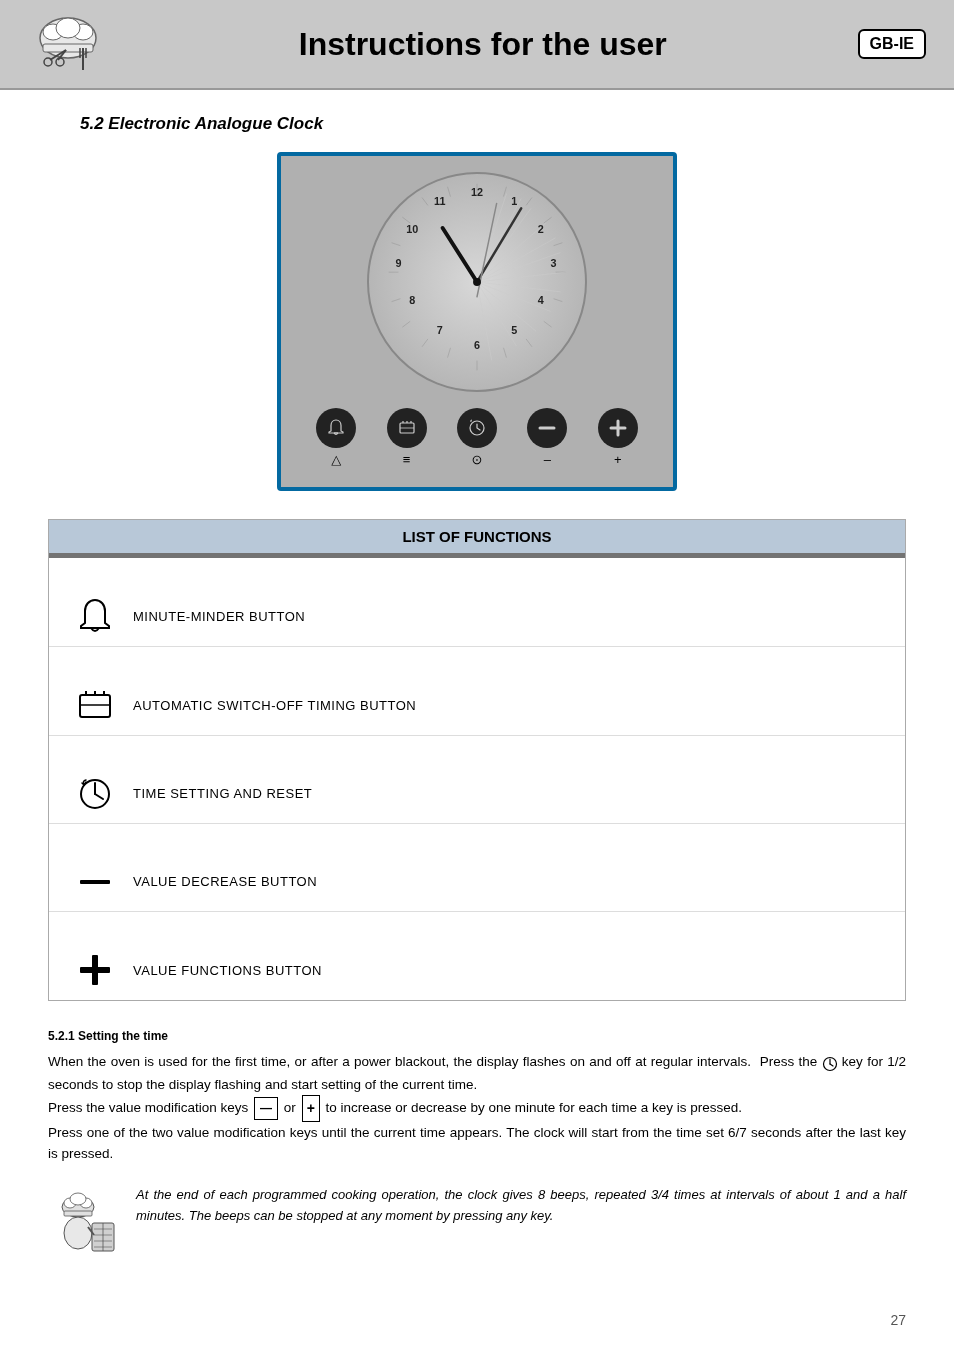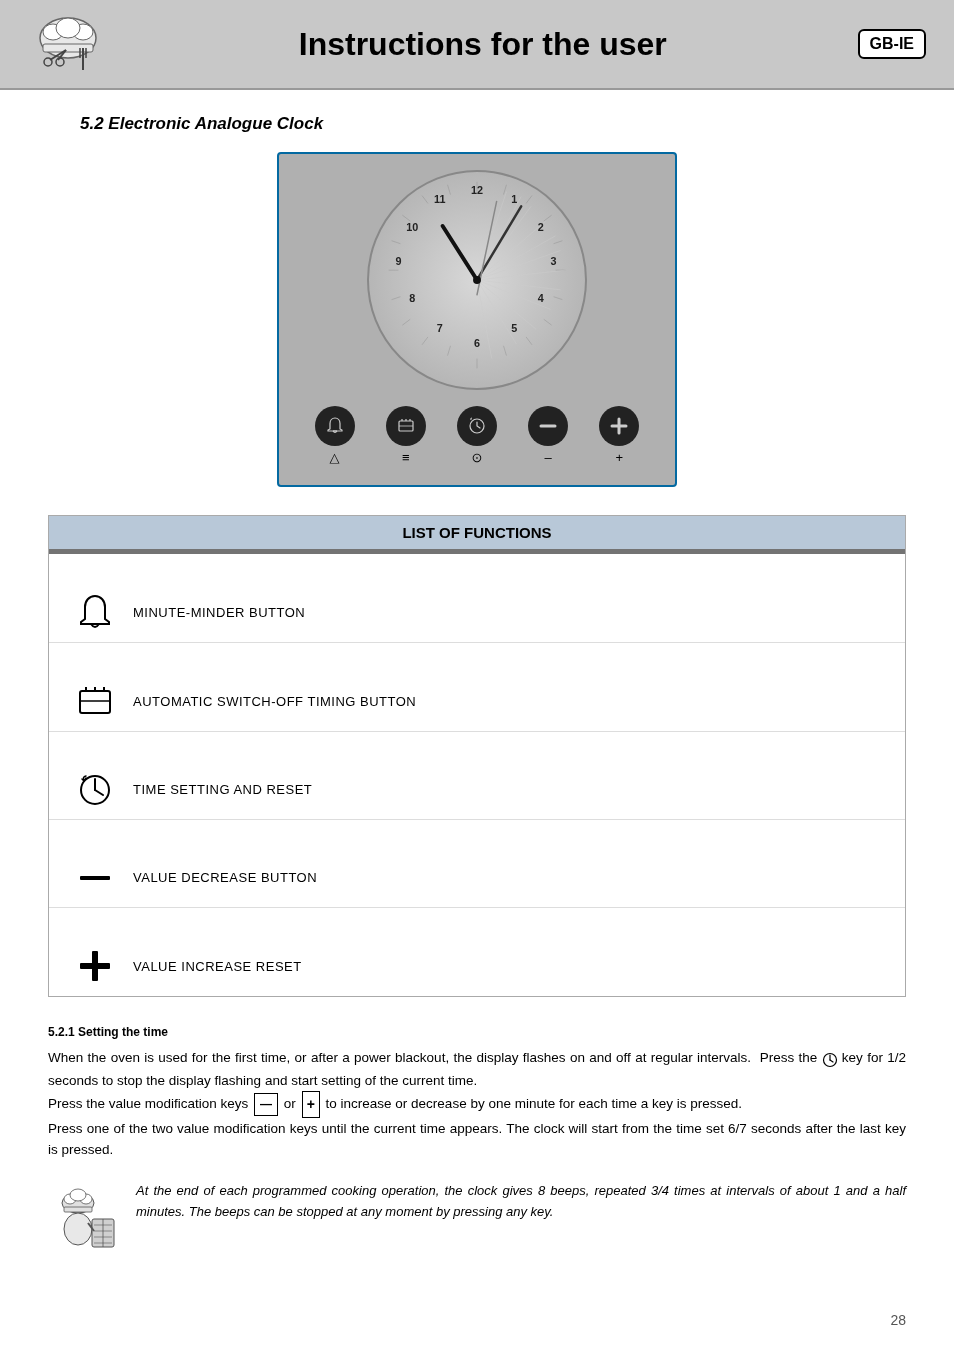--- a/index.html
+++ b/index.html
@@ -58,21 +58,21 @@
     }
 
     
     .clock-image-container {
       display: flex;
       justify-content: center;
       margin-bottom: 28px;
     }
     .clock-panel {
       background: #b0b0b0;
-      border: 2px solid #0369a1;
+      border: 4px solid #0369a1;
       width: 400px;
       padding: 16px 20px 20px;
       border-radius: 4px;
     }
     .clock-face-wrapper {
       display: flex;
       justify-content: center;
       margin-bottom: 16px;
     }
     .clock-face {
@@ -415,21 +415,21 @@
       <div class="function-text">VALUE DECREASE BUTTON</div>
     </div>
 
     <div class="function-row">
       <div class="function-icon">
         <svg width="36" height="36" viewBox="0 0 36 36" fill="none" xmlns="http://www.w3.org/2000/svg">
           <rect x="15" y="3" width="6" height="30" fill="#000" rx="1"></rect>
           <rect x="3" y="15" width="30" height="6" fill="#000" rx="1"></rect>
         </svg>
       </div>
-      <div class="function-text">VALUE INCREASE RESET</div>
+      <div class="function-text">VALUE FUNCTIONS BUTTON</div>
     </div>
   </div>
 
   <div>
     <div class="subsection-title">5.2.1   Setting the time</div>
     <div class="subsection-body">
       When the oven is used for the first time, or after a power blackout, the display flashes on and off at regular intervals.&nbsp; Press the
       <span class="inline-icon">
         <svg width="16" height="16" viewBox="0 0 16 16" fill="none" xmlns="http://www.w3.org/2000/svg" style="vertical-align:middle">
           <circle cx="8" cy="8" r="6.5" stroke="#000" stroke-width="1.2"></circle>
@@ -466,13 +466,13 @@
       <line x1="46" y1="56" x2="64" y2="56" stroke="#555" stroke-width="0.6"></line>
       <line x1="46" y1="62" x2="64" y2="62" stroke="#555" stroke-width="0.6"></line>
 
       <line x1="40" y1="42" x2="46" y2="50" stroke="#555" stroke-width="2"></line>
     </svg>
     <div class="note-text">At the end of each programmed cooking operation, the clock gives 8 beeps, repeated 3/4 times at intervals of about 1 and a half minutes. The beeps can be stopped at any moment by pressing any key.</div>
   </div>
 
 </div>
 
-<div class="page-number">28</div>
+<div class="page-number">27</div>
 
 </body></html>

